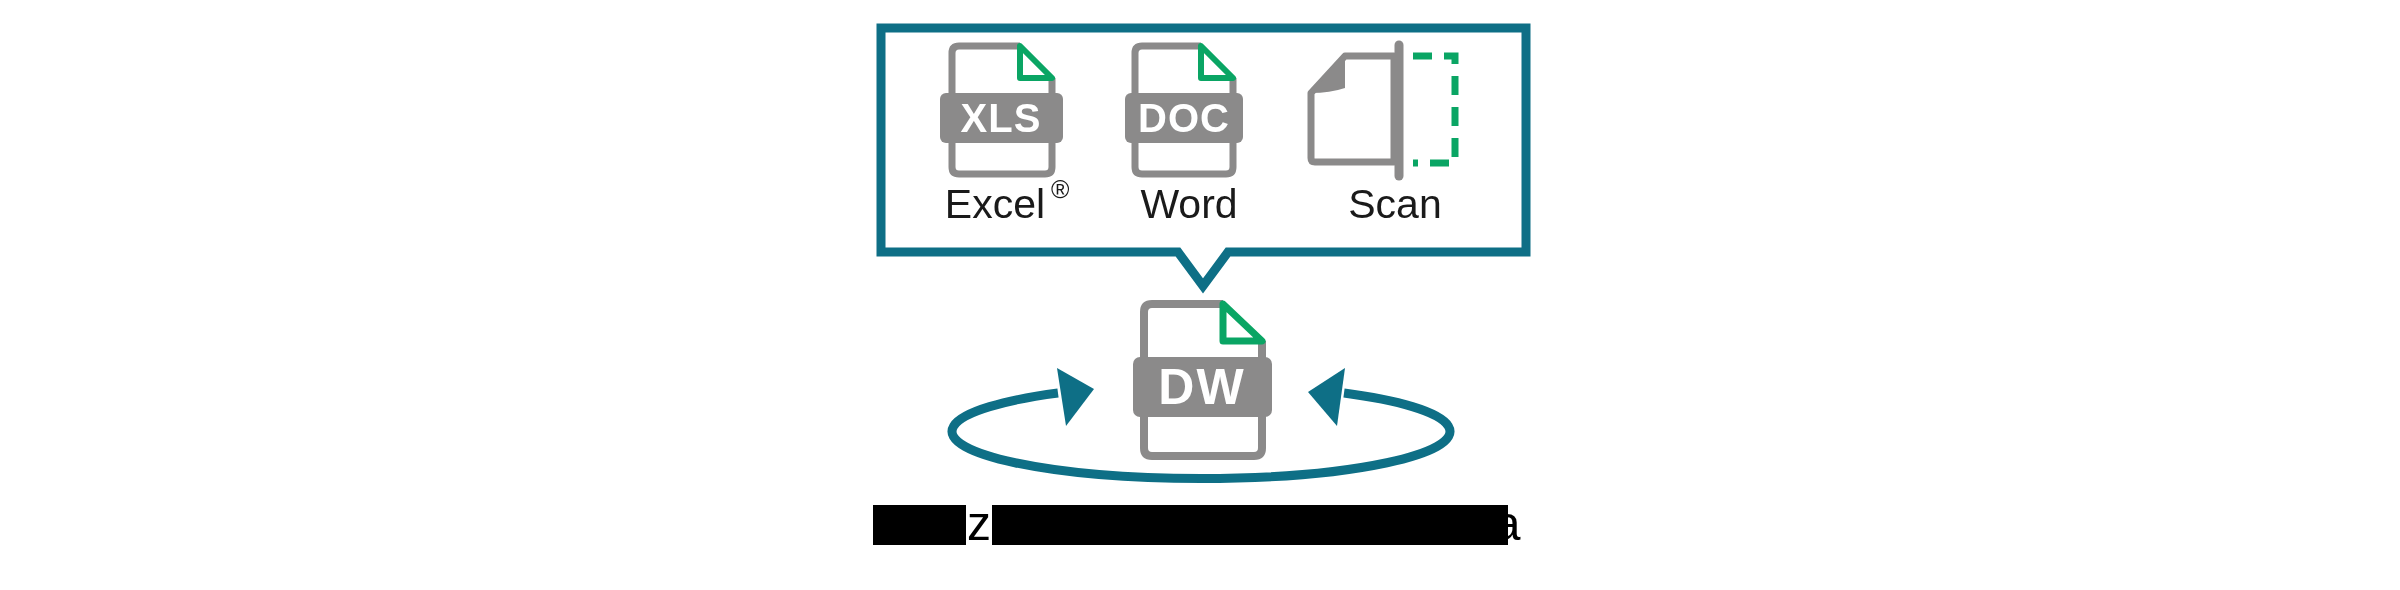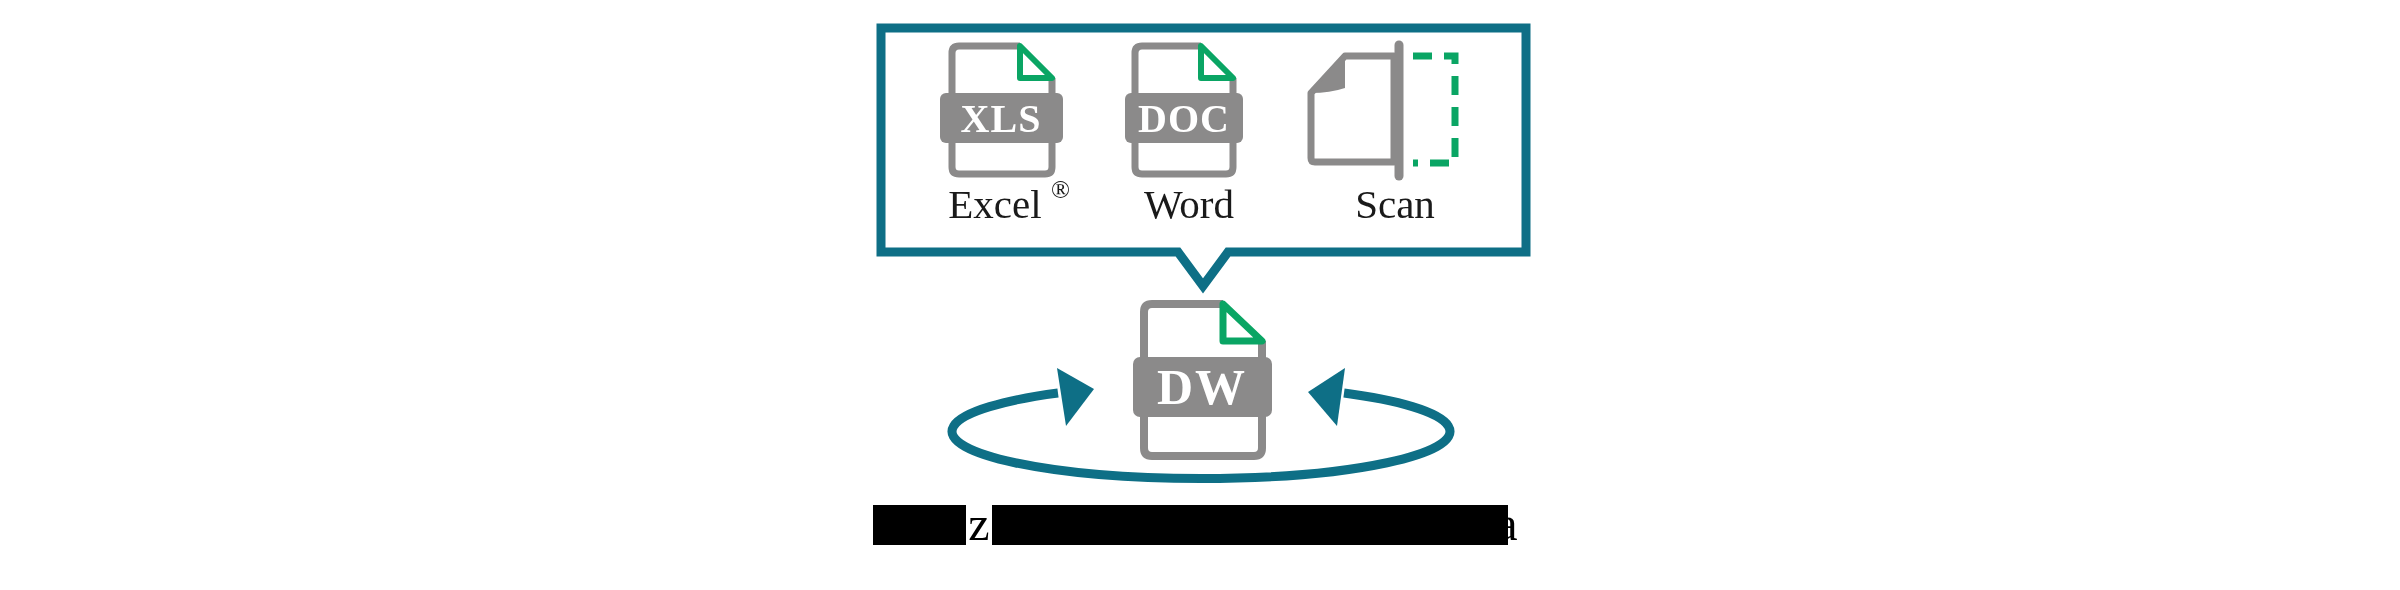--- a/index.html
+++ b/index.html
@@ -2,21 +2,21 @@
 <html style="--teal: #0E6F86; --green: #0AA564; --gray: #8B8A8A; --text: #1A1A1A;"><head>
 <meta charset="utf-8">
 <style>
   html, body { margin: 0; padding: 0; background: #ffffff; }
   .canvas {
     position: relative;
     width: 2400px;
     height: 590px;
     background: #ffffff;
     overflow: hidden;
-    font-family: Liberation Serif, serif;
+    font-family: Liberation Sans, sans-serif;
     border-radius: 30px;
   }
   svg { display: block; }
 
   .teal-stroke   { fill: #ffffff; stroke: var(--teal, #0E6F86); stroke-width: 9; stroke-linejoin: miter; }
   .arc-stroke    { fill: none;    stroke: var(--teal, #0E6F86); stroke-width: 9; }
   .teal-fill     { fill: var(--teal, #0E6F86); stroke: none; }
 
   .page-stroke   { fill: #ffffff; stroke: var(--gray, #8B8A8A); stroke-width: 7; stroke-linejoin: round; }
   .page-stroke-lg{ fill: #ffffff; stroke: var(--gray, #8B8A8A); stroke-width: 8; stroke-linejoin: round; }

